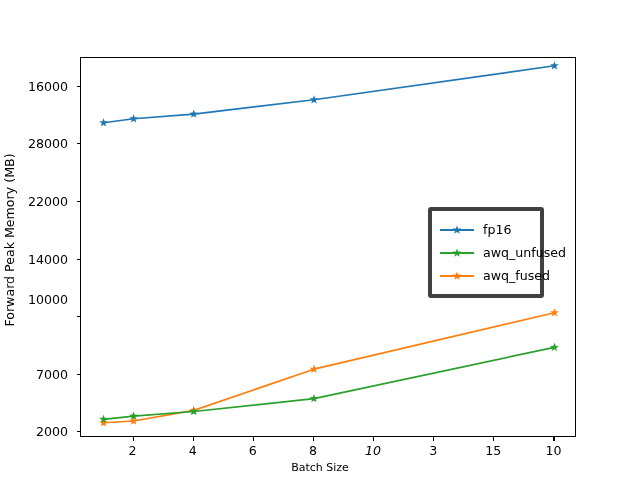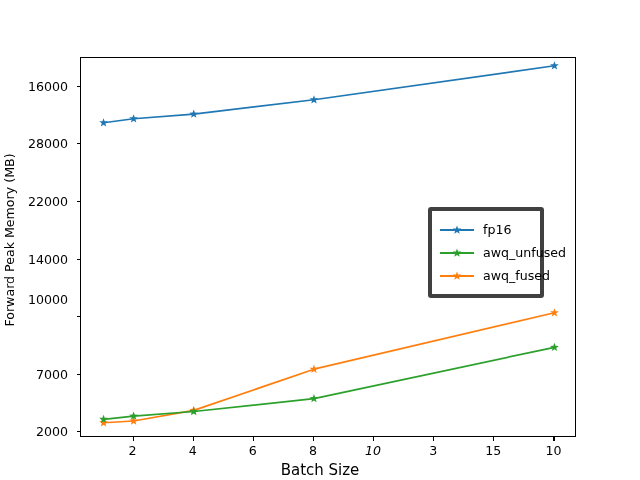--- a/index.html
+++ b/index.html
@@ -93,21 +93,21 @@
     width: 1.1px;
     height: 3.5px;
     background: #000000;
   }
   #xlabel {
     position: absolute;
     left: 0;
     top: 461px;
     width: 640px;
     text-align: center;
-    font-size: 15px;
+    font-size: 11px;
     color: #000000;
   }
   #ylabel {
     position: absolute;
     left: 0;
     top: 0;
     width: 480px;
     height: 20px;
     transform-origin: 0 0;
     transform: rotate(-90deg) translate(-480px, 0);

